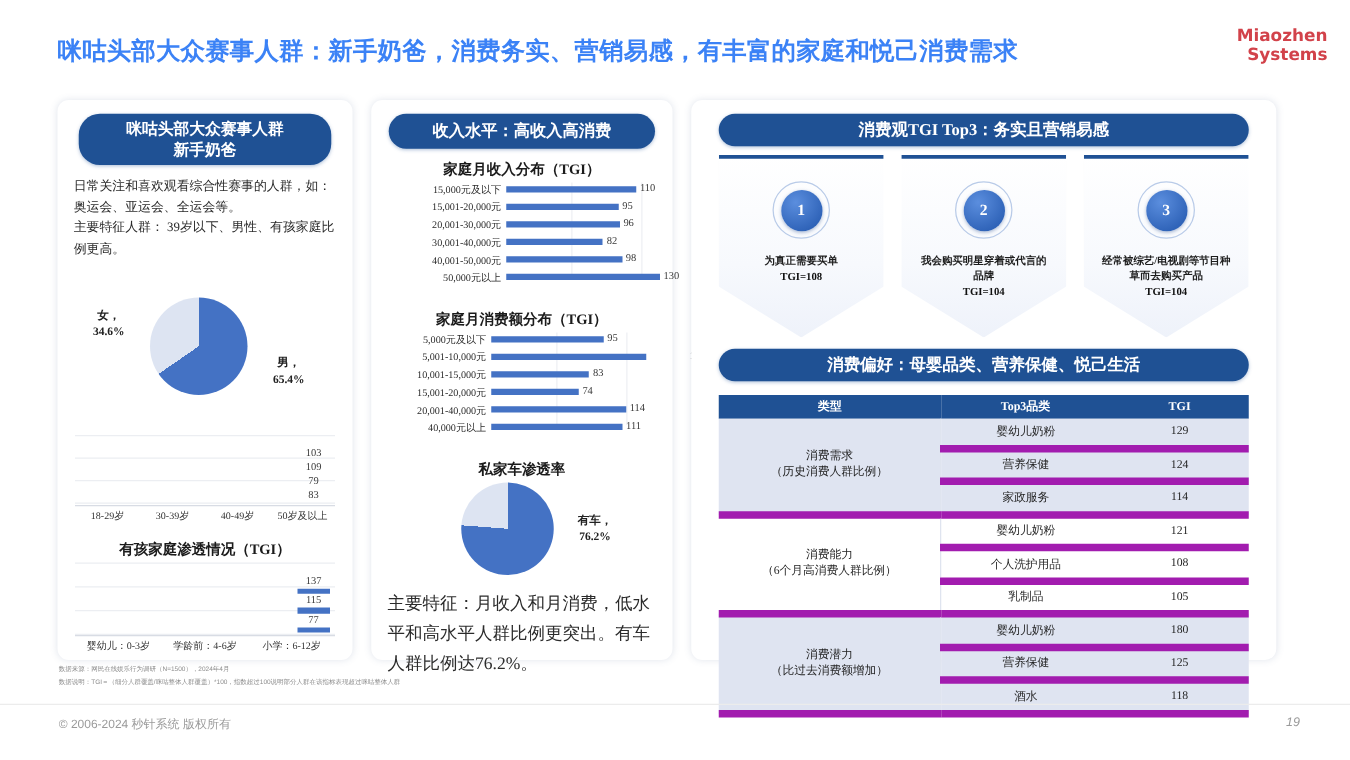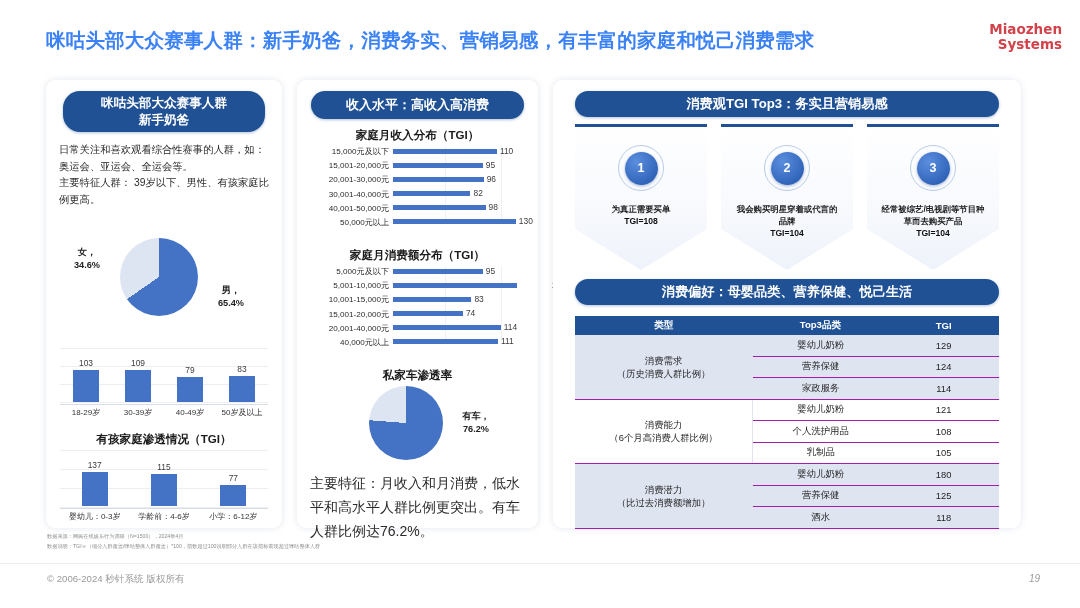--- a/index.html
+++ b/index.html
@@ -23,20 +23,21 @@
     position:absolute;right:18px;top:22px;width:86px;text-align:right;
     color:#d2424a;font-size:13.5px;font-weight:bold;line-height:1.08;
     font-family:"DejaVu Sans",sans-serif;
   }
   .logo .l2{padding-left:2px;}
 
   
   .panel{
     position:absolute;background:#fff;border-radius:9px;
     box-shadow:0 0 6px rgba(80,100,140,.17);
+    font-family:Liberation Serif, serif;
   }
   #panel-left{left:46px;top:80px;width:236px;height:448px;}
   #panel-mid{left:297px;top:80px;width:241px;height:448px;}
   #panel-right{left:553px;top:80px;width:468px;height:448px;}
 
   
   .pill{
     background:#1f5194;color:#fff;border-radius:17px;
     text-align:center;font-weight:bold;
     display:flex;align-items:center;justify-content:center;
@@ -66,21 +67,21 @@
   }
 
   
   .pie-wrap{position:absolute;}
   .pie{border-radius:50%;}
   .pie-lbl{position:absolute;font-size:9.2px;font-weight:bold;color:#222;line-height:1.45;text-align:center;}
 
   
   .colchart{position:absolute;}
   .colchart .grid{position:absolute;left:0;right:0;border-top:1px solid #eceef2;}
-  .cols{position:absolute;left:0;right:0;bottom:18px;top:10px;display:flex;align-items:center;justify-content:space-around;}
+  .cols{position:absolute;left:0;right:0;bottom:18px;top:10px;display:flex;align-items:flex-end;justify-content:space-around;flex-direction:column;}
   .colbox{width:16.5%;display:flex;flex-direction:column;align-items:center;justify-content:flex-end;height:100%;}
   .colval{font-size:8.4px;color:#3b3b3b;margin-bottom:2px;}
   .colbar{width:76%;background:#4472c4;}
   .colaxis{position:absolute;left:0;right:0;bottom:0;height:16px;display:flex;justify-content:space-around;border-top:1px solid #d8dce4;padding-top:2px;box-sizing:border-box;}
   .colaxis span{width:25%;text-align:center;font-size:8px;color:#333;}
 
   
   .hbar-chart{position:absolute;}
   .hbar-row{display:flex;align-items:center;height:11.5px;margin-bottom:2.6px;}
   .hbar-lbl{width:83px;text-align:right;font-size:8.1px;color:#2b2b2b;padding-right:4px;white-space:nowrap;}
@@ -113,21 +114,21 @@
   .shield-tgi{margin-top:1px;font-size:8.6px;font-weight:bold;color:#111;}
 
   
   .tbl{position:absolute;left:22px;top:236px;width:424px;border-collapse:collapse;table-layout:fixed;}
   .tbl th{
     background:#1f5194;color:#fff;font-size:9.6px;font-weight:bold;
     height:17px;border:none;
   }
   .tbl td{
     font-size:9.4px;color:#1f1f1f;text-align:center;height:18.5px;
-    border-bottom:1px solid #a21caf;
+    border-bottom:6px solid #a21caf;
   }
   .tbl td.grp{font-size:9.4px;line-height:1.4;border-right:1px solid #dfe4ef;}
   .tbl tr.band td{background:#dfe4f1;}
   .tbl tr.plain td{background:#ffffff;}
 
   
   .footnotes{position:absolute;left:47px;top:532px;width:600px;
     font-size:5.2px;line-height:1.85;color:#8d8d8d;}
   .footer-rule{position:absolute;left:0;right:0;top:563px;height:1px;background:#ececec;}
   .copyright{position:absolute;left:47px;top:573px;font-size:9.6px;color:#9a9a9a;}
@@ -222,21 +223,21 @@
           <span style="width: 33.3333%;">学龄前：4-6岁</span>
           <span style="width: 33.3333%;">小学：6-12岁</span>
         </div>
     </div>
   </div>
 
   <div class="panel" id="panel-mid">
     <div class="pill" id="mid-banner">收入水平：高收入高消费</div>
 
     <div class="chart-title" style="position:absolute;left:0;width:100%;top:48px;">家庭月收入分布（TGI）</div>
-    <div class="hbar-chart" id="income-chart" style="left:9px;top:66px;width:224px;height:90px;">
+    <div class="hbar-chart" id="income-chart" style="left:21px;top:66px;width:224px;height:90px;">
         <div class="hgrid" style="left: calc(25% + 83px);"></div>
         <div class="hgrid" style="left: calc(50% + 83px);"></div>
         <div class="hgrid" style="left: calc(75% + 83px);"></div>
         <div class="hbar-row">
           <div class="hbar-lbl">15,000元及以下</div>
           <div class="hbar-track">
             <div class="hbar-fill" style="width: 75.8621%;"></div>
             <div class="hbar-val" style="left: calc(75.8621% + 3px);">110</div>
           </div>
         </div>

